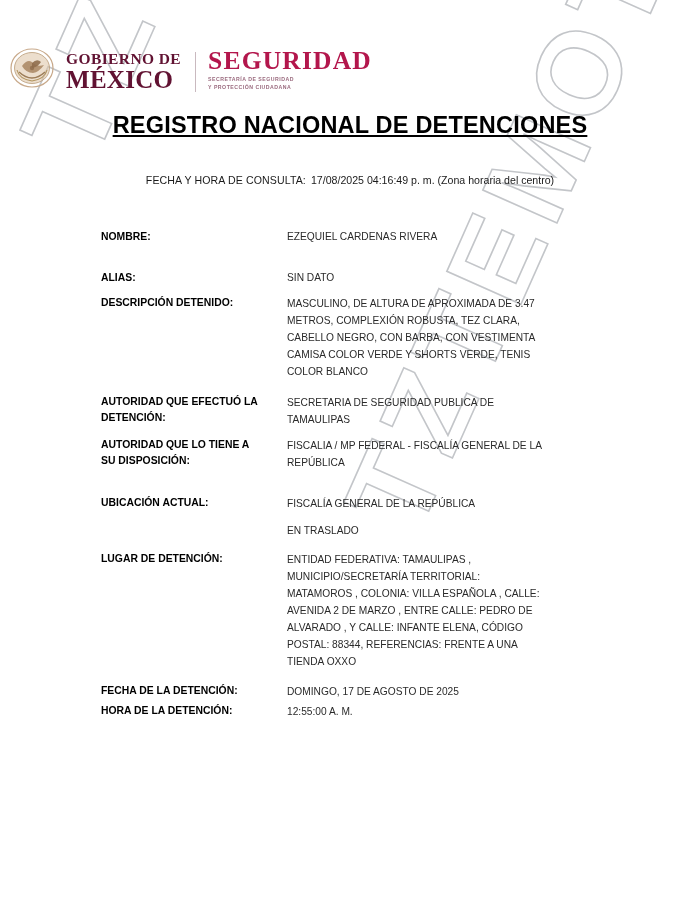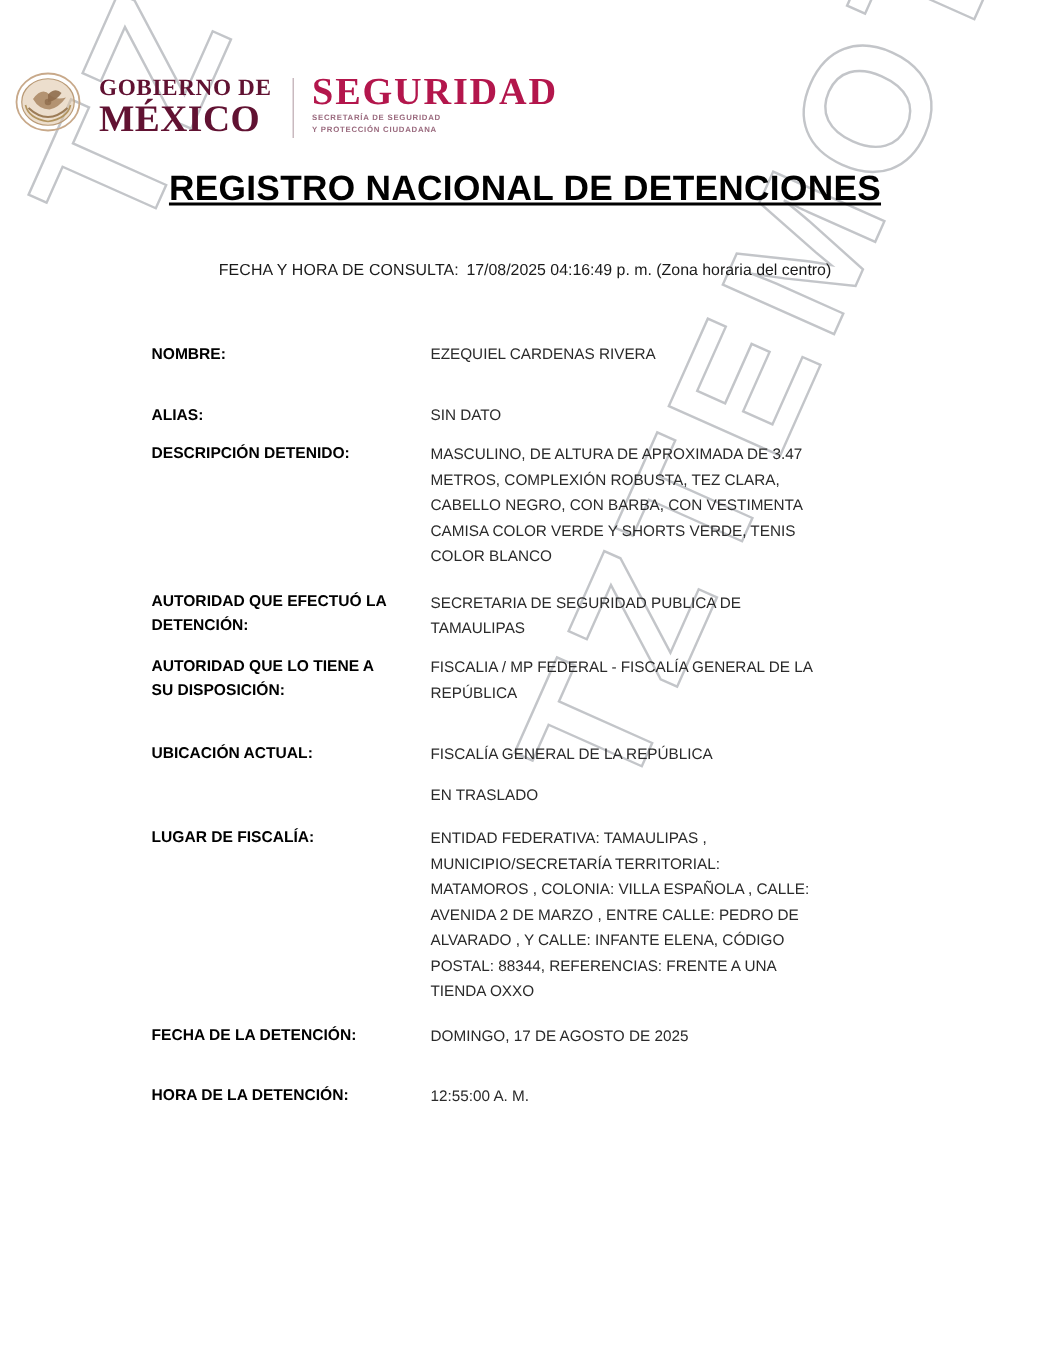--- a/index.html
+++ b/index.html
@@ -177,21 +177,21 @@
   .field-value .vline { display: block; }
   .field-value .vline.spaced { margin-top: 10px; }
 
   .row-nombre    { margin-bottom: 24px; align-items: flex-end; }
   .row-alias     { margin-bottom: 9px; align-items: flex-end; }
   .row-descrip   { margin-bottom: 14px; }
   .row-autor1    { margin-bottom: 9px; }
   .row-autor2    { margin-bottom: 24px; }
   .row-ubic      { margin-bottom: 12px; }
   .row-lugar     { margin-bottom: 13px; }
-  .row-fecha     { margin-bottom: 23px; }
+  .row-fecha     { margin-bottom: 3px; }
 
   
   #footer {
     position: absolute;
     left: 0;
     top: 742px;
     width: 700px;
     height: 70px;
   }
 </style>
@@ -284,21 +284,21 @@
 
     <div class="field-row row-ubic">
       <div class="field-label">UBICACIÓN ACTUAL:</div>
       <div class="field-value">
         <span class="vline">FISCALÍA GENERAL DE LA REPÚBLICA</span>
         <span class="vline spaced">EN TRASLADO</span>
       </div>
     </div>
 
     <div class="field-row row-lugar">
-      <div class="field-label">LUGAR DE FISCALÍA:</div>
+      <div class="field-label">LUGAR DE DETENCIÓN:</div>
       <div class="field-value">
         <span class="vline">ENTIDAD FEDERATIVA: TAMAULIPAS ,</span>
         <span class="vline">MUNICIPIO/SECRETARÍA TERRITORIAL:</span>
         <span class="vline">MATAMOROS  , COLONIA: VILLA ESPAÑOLA , CALLE:</span>
         <span class="vline">AVENIDA 2 DE MARZO , ENTRE CALLE: PEDRO DE</span>
         <span class="vline">ALVARADO , Y CALLE: INFANTE ELENA, CÓDIGO</span>
         <span class="vline">POSTAL: 88344, REFERENCIAS: FRENTE A UNA</span>
         <span class="vline">TIENDA OXXO</span>
       </div>
     </div>

